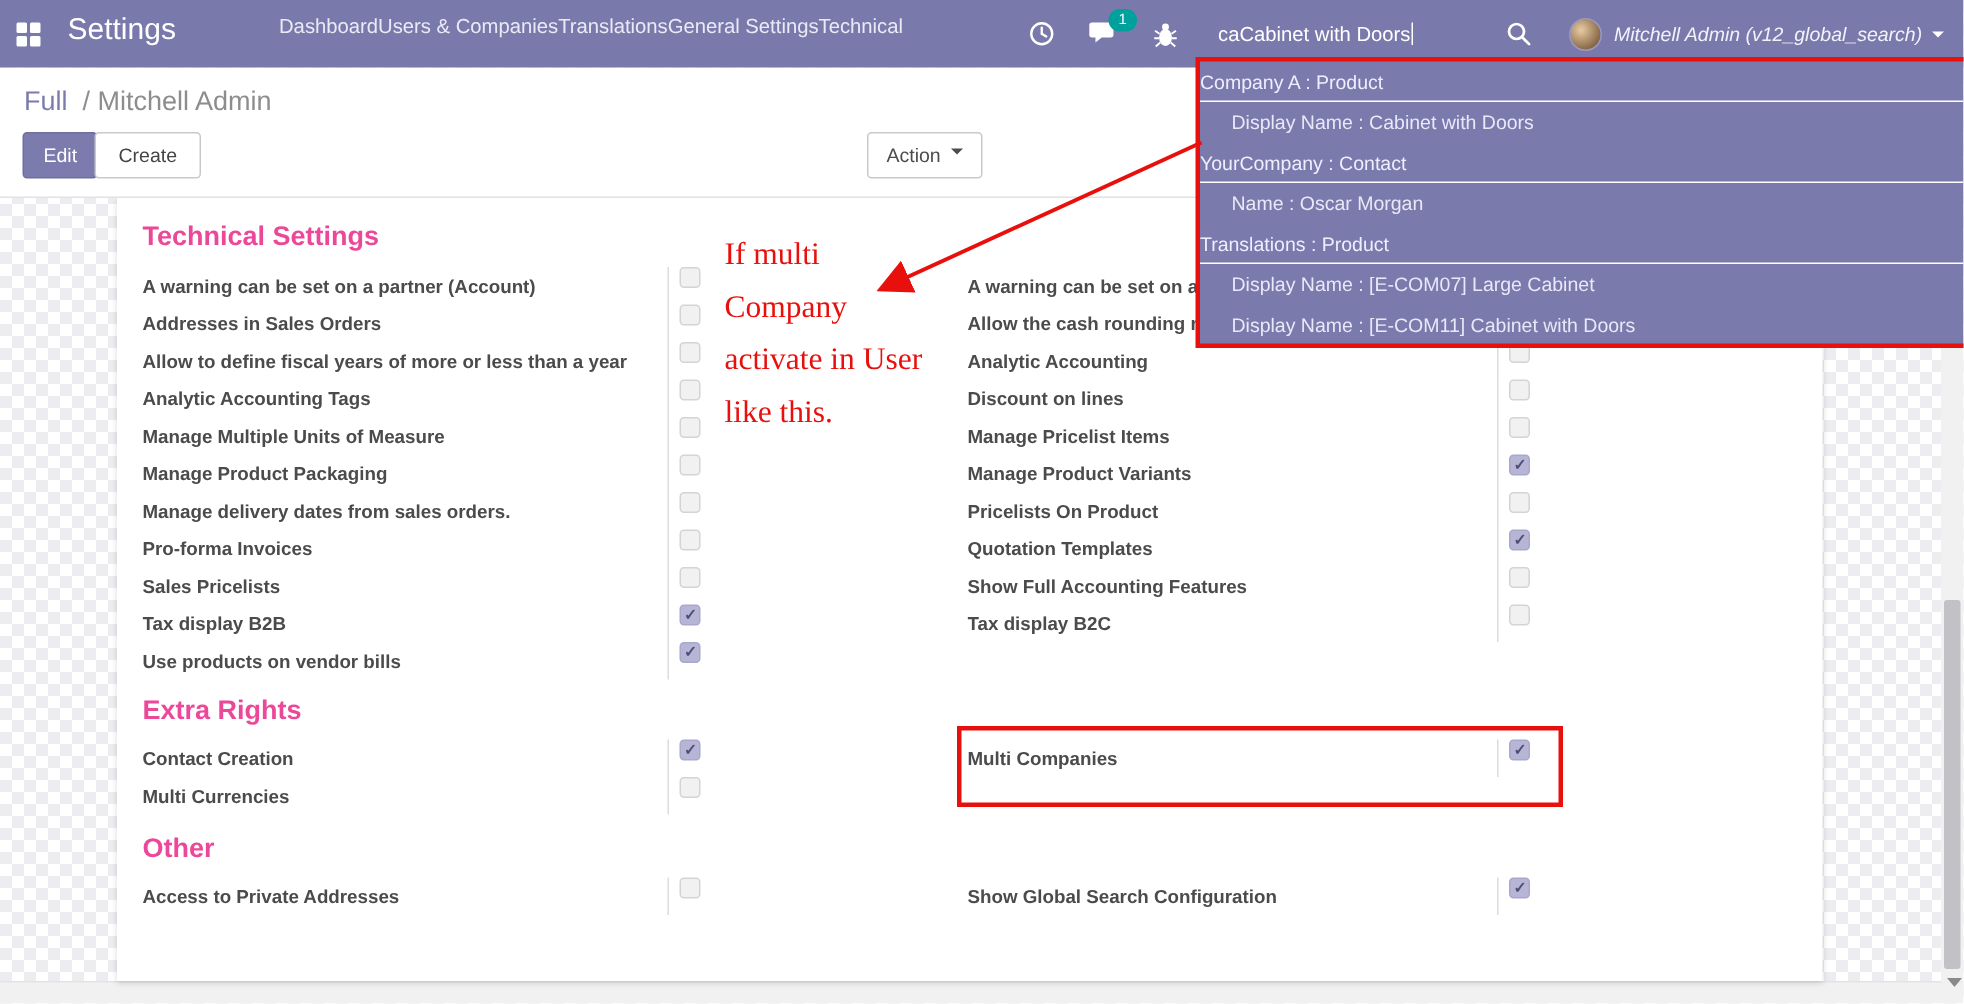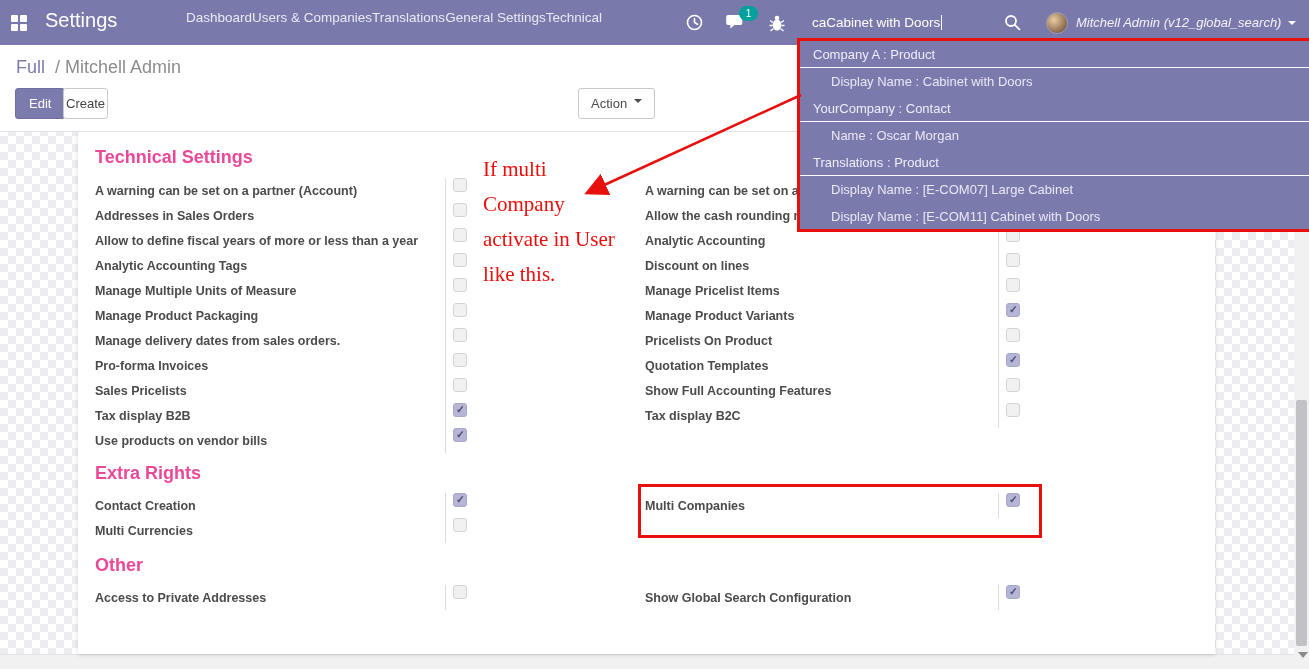--- a/index.html
+++ b/index.html
@@ -29,43 +29,43 @@
   .nav-user .uname{font-size:13px;color:#f2f2fb;margin-left:8px;white-space:nowrap;}
   .caret-down{width:0;height:0;border-left:4px solid transparent;border-right:4px solid transparent;border-top:4px solid #fff;margin-left:7px;}
 
   
   .control-panel{position:absolute;top:45px;left:0;right:0;height:86px;background:#fff;border-bottom:1px solid #e2e2e2;z-index:5;}
   .breadcrumb{position:absolute;left:16px;top:12px;font-size:18px;}
   .breadcrumb .bc-link{color:#7c7bad;cursor:pointer;}
   .breadcrumb .bc-cur{color:#8d8d8d;margin-left:5px;}
   .btn{position:absolute;top:43px;height:31px;border-radius:3px;font-size:13px;display:flex;align-items:center;justify-content:center;cursor:pointer;box-sizing:border-box;}
   .btn-edit{left:15px;padding:0 13px;background:#7c7bad;border:1px solid #6f6ea1;color:#fff;}
-  .btn-create{left:63px;padding:0 2px;background:#fff;border:1px solid #c9c9c9;color:#444;}
+  .btn-create{left:63px;padding:0 15px;background:#fff;border:1px solid #c9c9c9;color:#444;}
   .btn-action{left:578px;padding:0 12px;background:#fff;border:1px solid #c9c9c9;color:#4c4c4c;}
   .caret-dark{width:0;height:0;border-left:4px solid transparent;border-right:4px solid transparent;border-top:4px solid #4c4c4c;margin-left:7px;margin-top:-6px;}
 
   
   .sheet{position:absolute;left:78px;top:132px;width:1137px;height:522px;background:#fff;box-shadow:0 1px 4px rgba(0,0,0,.15);z-index:4;}
   .sec-title{position:absolute;left:17px;font-size:18px;font-weight:bold;color:#ec4899;}
   .cols{position:absolute;left:17px;}
   .colL{position:absolute;left:0;top:0;width:378px;}
   .colR{position:absolute;left:550px;top:0;width:381px;}
   .row{display:flex;align-items:flex-start;height:25px;}
   .lab{font-weight:bold;font-size:12.5px;color:#4b4b4b;border-right:1px solid #dcdcdc;height:25px;display:flex;align-items:center;white-space:nowrap;overflow:hidden;}
   .colL .lab{width:351px;}
   .colR .lab{width:354px;}
   .cbc{width:27px;display:flex;justify-content:center;}
   .cb{width:14px;height:14px;border-radius:3px;background:#f1f1f1;border:1px solid #d4d4d4;box-sizing:border-box;position:relative;cursor:pointer;}
   .cb.checked{background:#b7b5d6;border-color:#a9a7cc;}
   .cb.checked::after{content:"\2713";position:absolute;left:2.5px;top:-1px;font-size:10.5px;color:#504d79;font-weight:bold;}
 
   
   .dd{position:absolute;left:800px;top:41px;width:509px;height:189px;background:#7b7aac;z-index:45;}
-  .dd-h{height:27px;line-height:27px;padding-left:13px;font-size:13px;color:#eef;border-bottom:1px solid #fdfdfd;box-sizing:border-box;}
-  .dd-i{height:27px;line-height:27px;padding-left:31px;font-size:13px;color:#e8e8f8;cursor:pointer;}
+  .dd-h{height:27px;line-height:27px;font-size:13px;color:#eef;border-bottom:1px solid #fdfdfd;box-sizing:border-box;}
+  .dd-i{height:27px;line-height:27px;padding-left:21px;font-size:13px;color:#e8e8f8;cursor:pointer;}
 
   
   .rect-dd{position:absolute;left:797px;top:38px;width:516px;height:194px;border:3px solid #e8100c;box-sizing:border-box;z-index:46;pointer-events:none;}
   .rect-multi{position:absolute;left:638px;top:484px;width:404px;height:54px;border:3px solid #e8100c;box-sizing:border-box;z-index:20;pointer-events:none;}
   .ann-text{position:absolute;left:483px;top:152px;z-index:40;color:#e8100c;font-family:"Liberation Serif",serif;font-size:21px;}
   .ann-text div{height:35px;line-height:35px;white-space:nowrap;}
   .ann-arrow{position:absolute;left:0;top:0;z-index:60;pointer-events:none;}
 
   
   .vscroll{position:absolute;right:0;top:45px;bottom:14px;width:15px;background:#f1f1f1;z-index:3;}

